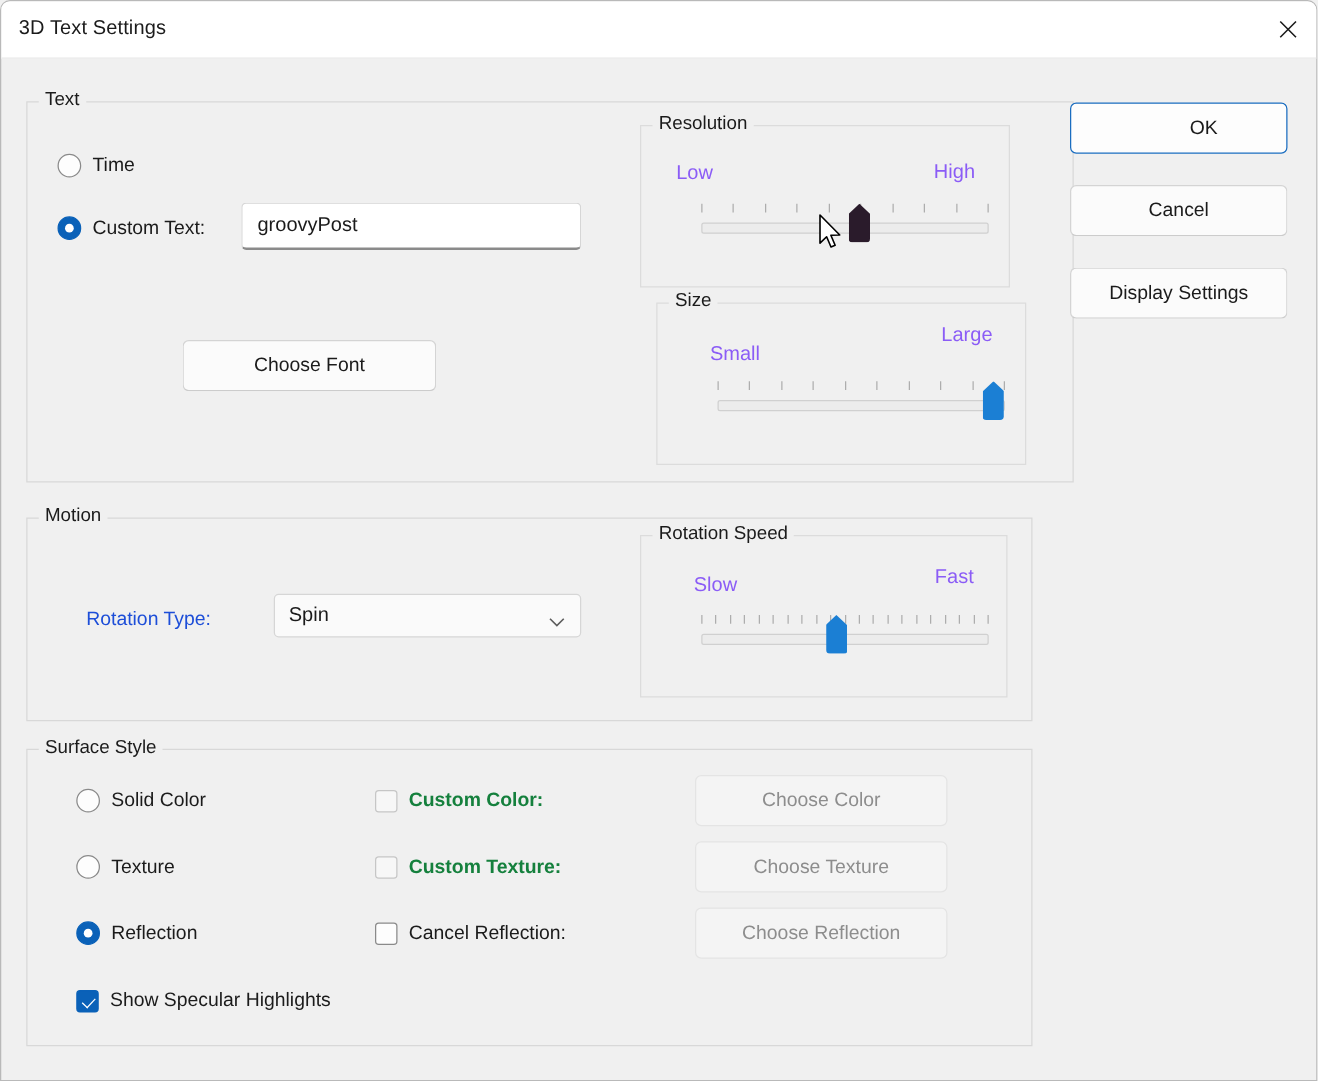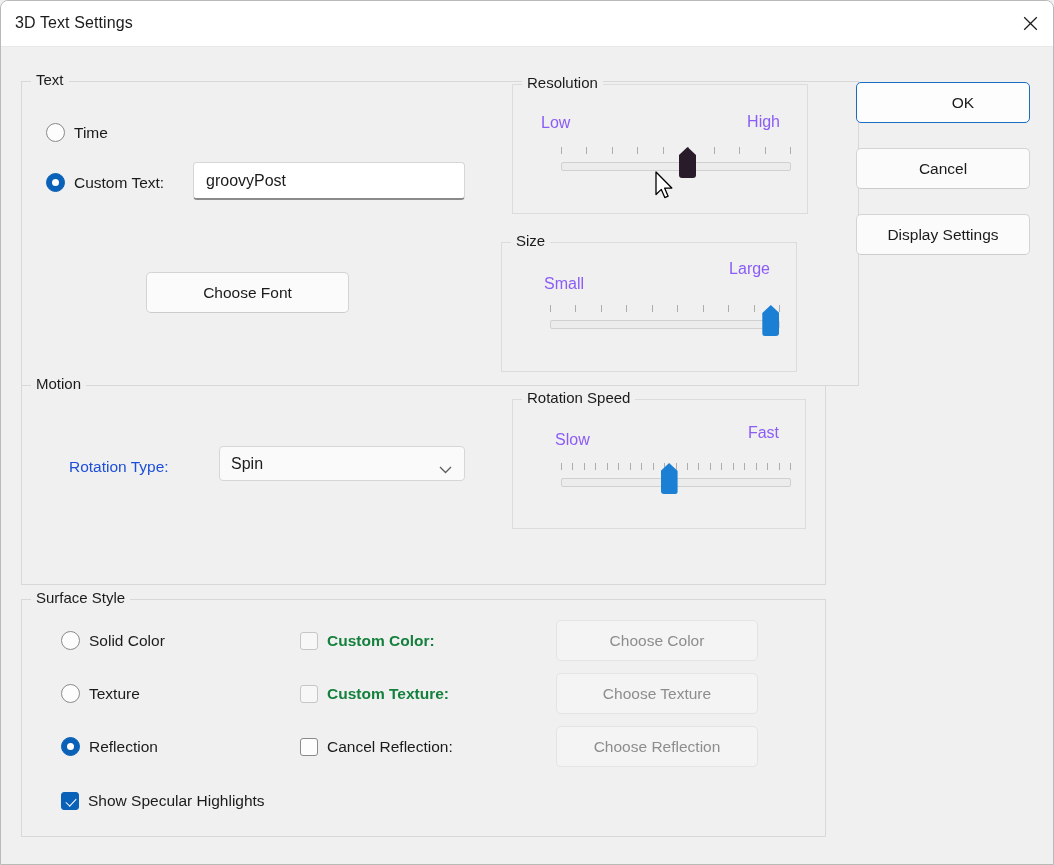--- a/index.html
+++ b/index.html
@@ -291,21 +291,21 @@
 
     <div class="radio-row" style="left:24px; top:91px;">
       <span class="radio checked"></span>
       <span class="rlabel">Custom Text:</span>
     </div>
 
     <div class="textbox" style="left:171px; top:80px; width:272px; height:38px;">groovyPost</div>
 
     <div class="btn" style="left:124px; top:190px; width:203px; height:41px;">Choose Font</div>
 
-    <div class="subgroup" style="left:490px; top:2px; width:296px; height:130px;text-align:right;">
+    <div class="subgroup" style="left:490px; top:18px; width:296px; height:130px;text-align:right;">
       <div class="glabel">Resolution</div>
       <div class="slider" id="slider-resolution" style="left:0px; top:0px; width:296px; height:130px;">
         <div class="end-left" style="left:28px; top:29px;">Low</div>
         <div class="end-right" style="right:29px; top:28px;">High</div>
         <div class="ticks" style="left:48px; width:230px; top:62px;">
             <i style="left: 0px;"></i>
             <i style="left: 25.4444px;"></i>
             <i style="left: 50.8889px;"></i>
             <i style="left: 76.3333px;"></i>
             <i style="left: 101.778px;"></i>
@@ -313,21 +313,21 @@
             <i style="left: 152.667px;"></i>
             <i style="left: 178.111px;"></i>
             <i style="left: 203.556px;"></i>
             <i style="left: 229px;"></i>
           </div>
         <div class="track" style="left:48px; width:230px; top:77px;"></div>
         <div class="thumb pressed" style="top: 62px; left: 166px;"></div>
       </div>
     </div>
 
-    <div class="subgroup" style="left:479px; top:160px; width:296px; height:130px;">
+    <div class="subgroup" style="left:503px; top:160px; width:296px; height:130px;">
       <div class="glabel">Size</div>
       <div class="slider" id="slider-size" style="left:0px; top:0px; width:296px; height:130px;">
         <div class="end-left" style="left:42px; top:32px;">Small</div>
         <div class="end-right" style="right:28px; top:17px;">Large</div>
         <div class="ticks" style="left:48px; width:230px; top:62px;">
             <i style="left: 0px;"></i>
             <i style="left: 25.4444px;"></i>
             <i style="left: 50.8889px;"></i>
             <i style="left: 76.3333px;"></i>
             <i style="left: 101.778px;"></i>
@@ -336,21 +336,21 @@
             <i style="left: 178.111px;"></i>
             <i style="left: 203.556px;"></i>
             <i style="left: 229px;"></i>
           </div>
         <div class="track" style="left:48px; width:230px; top:77px;"></div>
         <div class="thumb" style="top: 62px; left: 260.3px;"></div>
       </div>
     </div>
   </div>
 
-  <div class="group" style="left:20px; top:384px; width:805px; height:200px;">
+  <div class="group" style="left:20px; top:413px; width:805px; height:163px;">
     <div class="glabel">Motion</div>
 
     <div style="position:absolute; left:47px; top:72px; font-size:15.5px; color:#1d4ed8; white-space:nowrap;">Rotation Type:</div>
 
     <div class="combo" style="left:197px; top:60px; width:246px; height:35px;">
       <span>Spin</span>
       <span class="chev">
         <svg width="13" height="8" viewBox="0 0 13 8" aria-hidden="true">
           <path d="M1 1 L6.5 6.5 L12 1" stroke="#5d5d5d" stroke-width="1.3" fill="none"></path>
         </svg>

